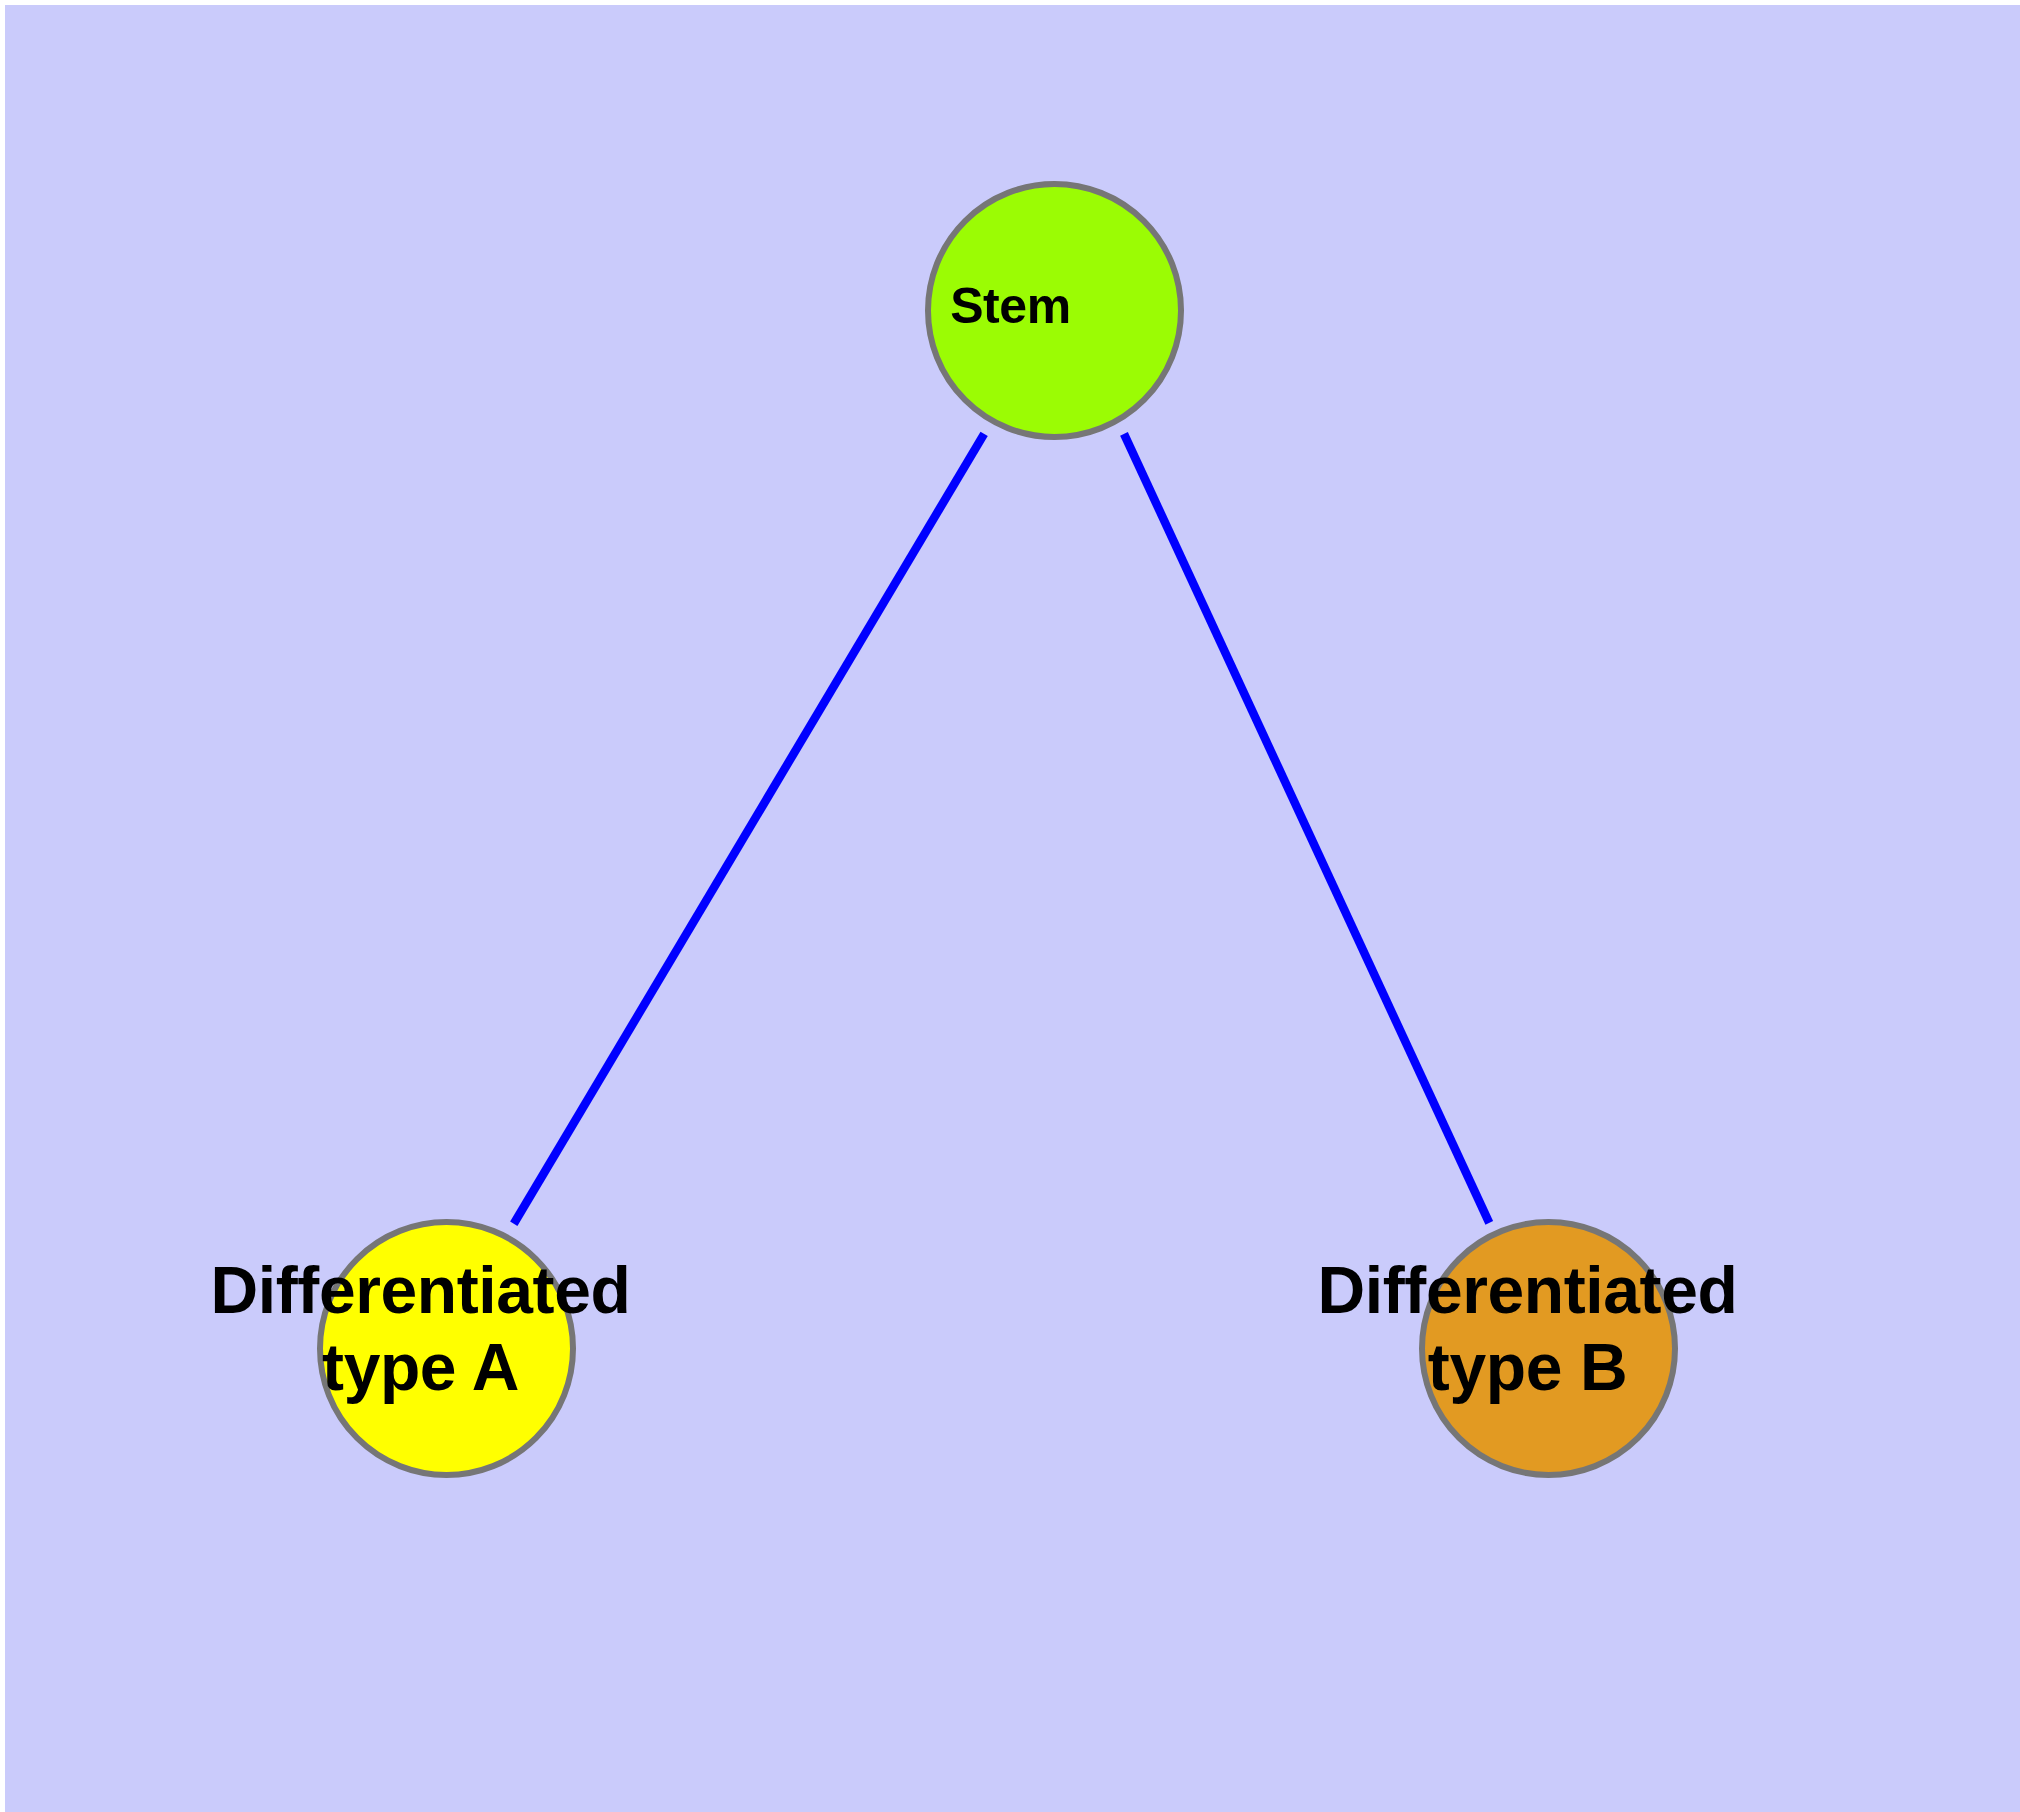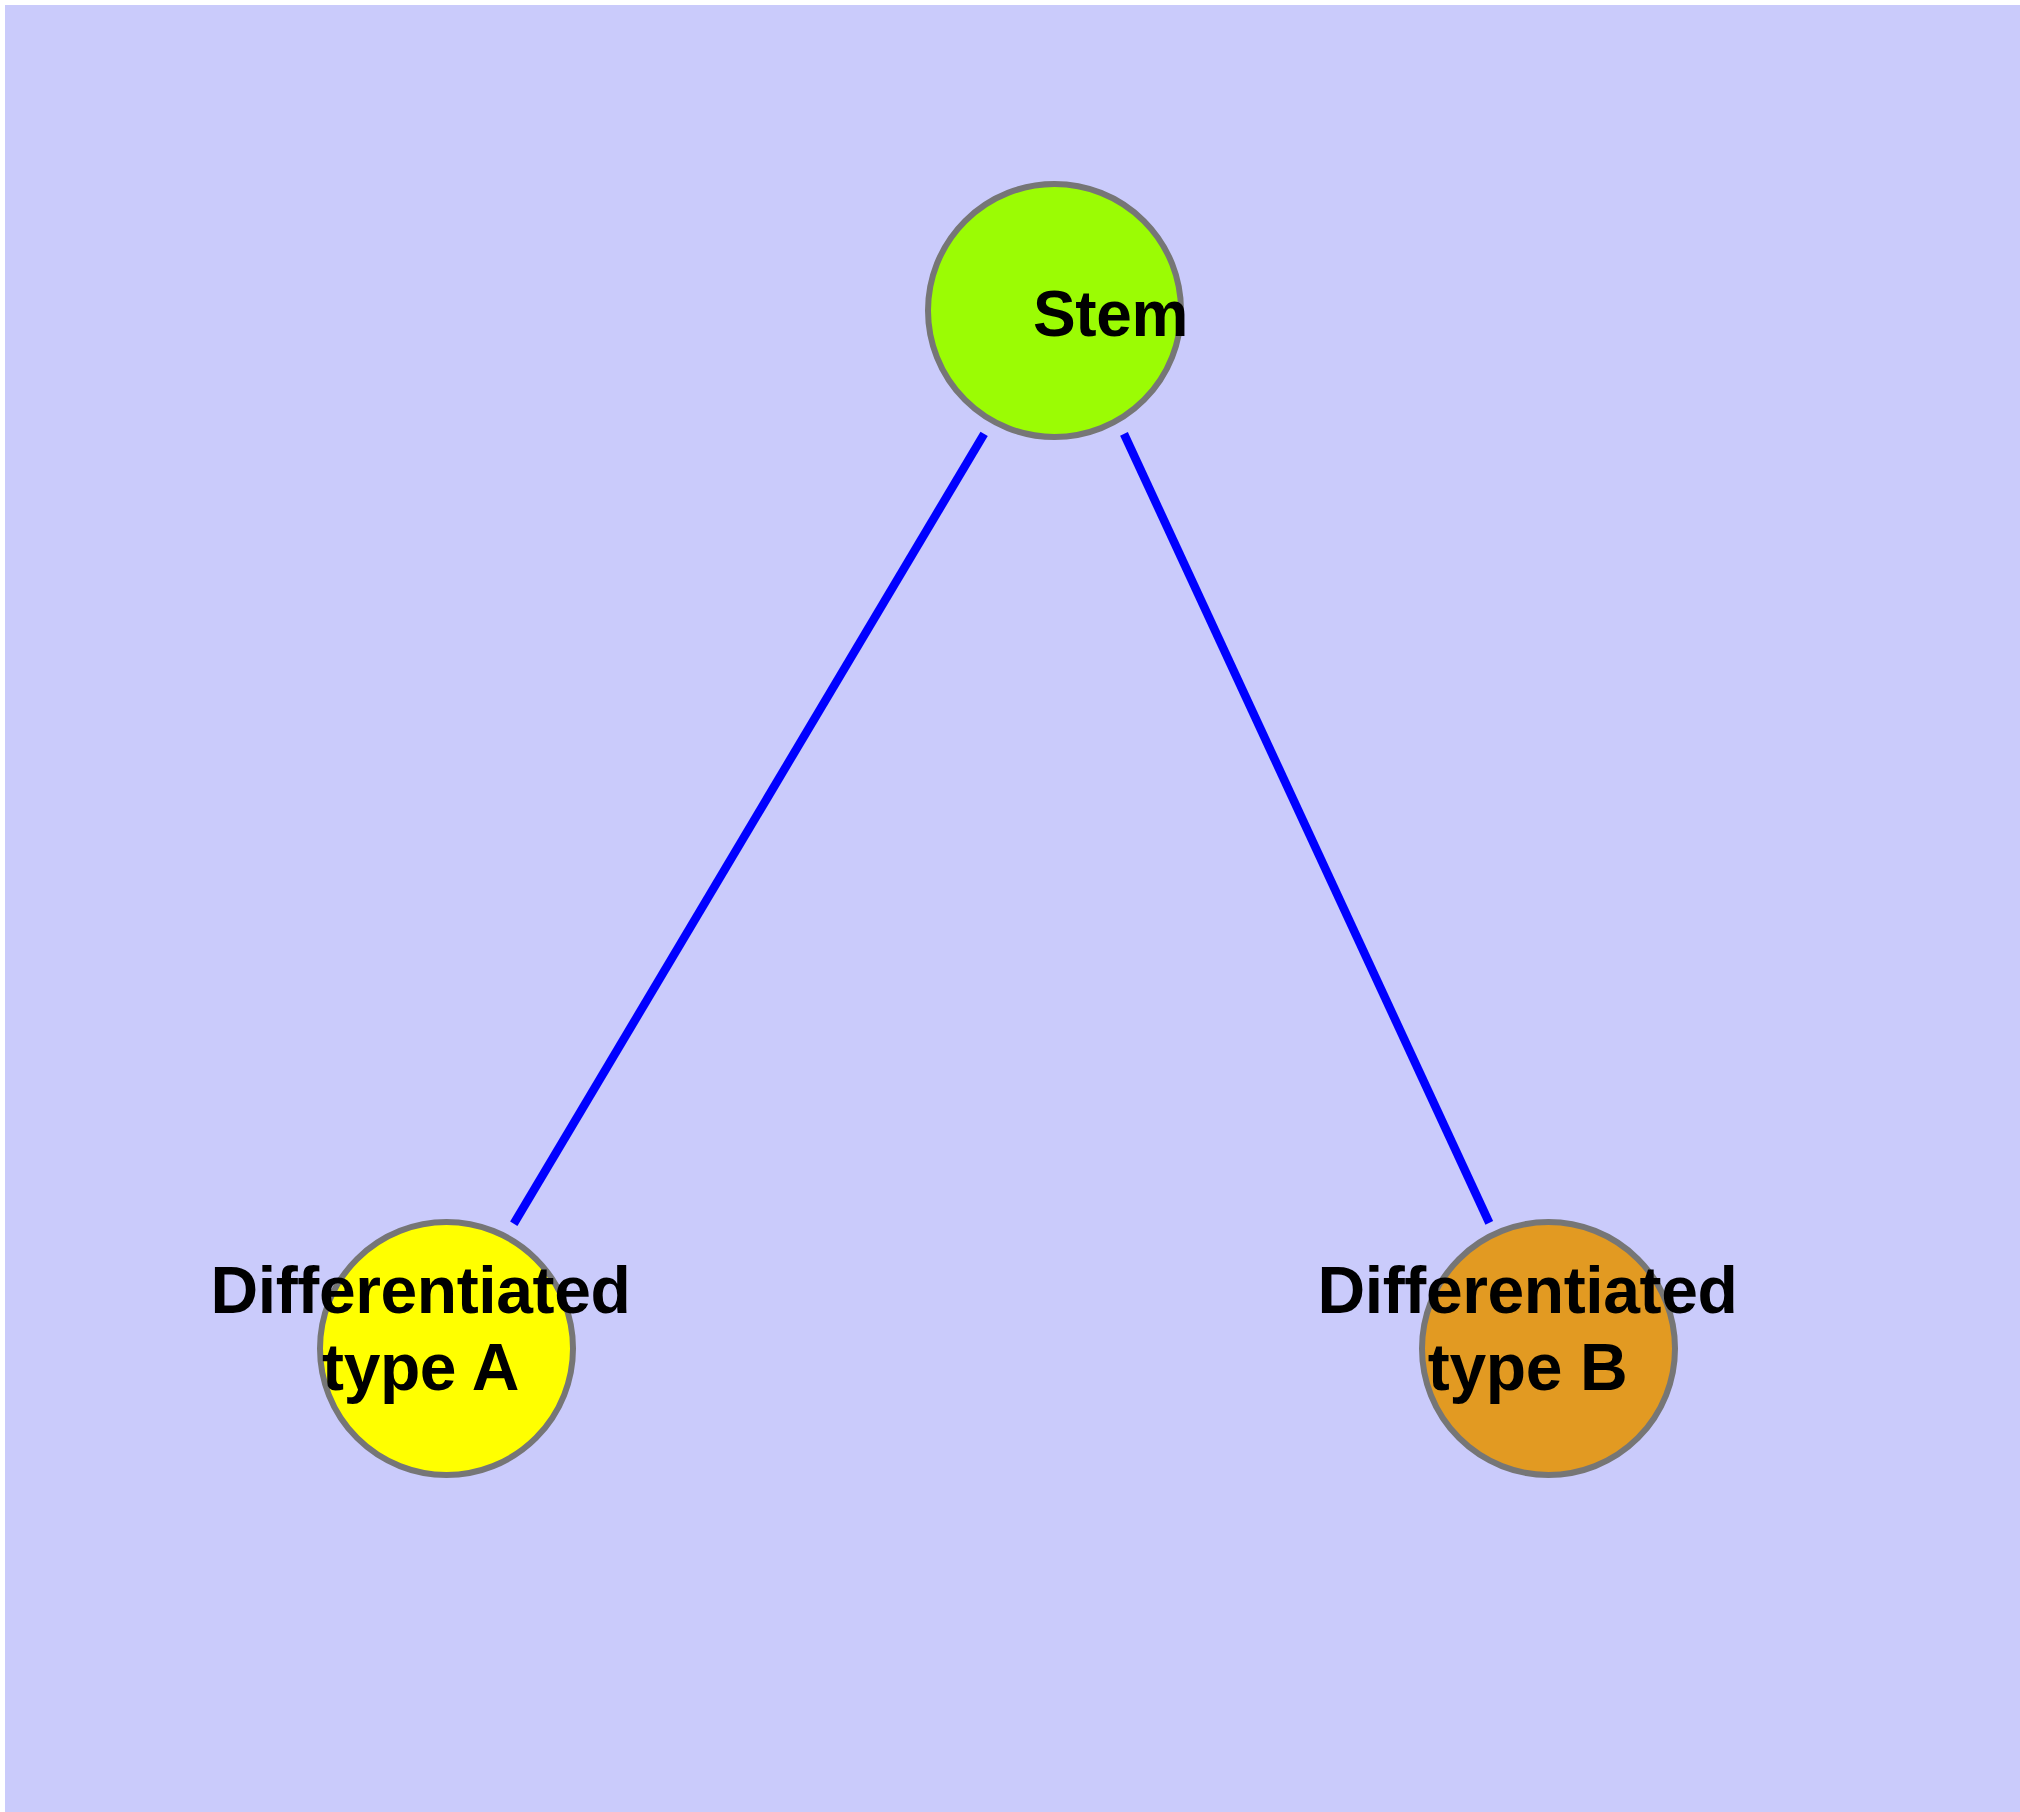--- a/index.html
+++ b/index.html
@@ -70,24 +70,24 @@
     color: #000000;
     font-weight: bold;
     text-align: center;
     white-space: pre;
     line-height: 1.16;
     letter-spacing: -0.4px;
     pointer-events: none;
   }
 
   #label-stem {
-    left: 976px;
+    left: 876px;
     top: 272px;
     width: 259px;
-    font-size: 64px;
+    font-size: 50px;
   }
 
   #label-diff-a {
     left: 161px;
     top: 1247px;
     width: 509px;
     font-size: 66px;
   }
 
   #label-diff-b {

